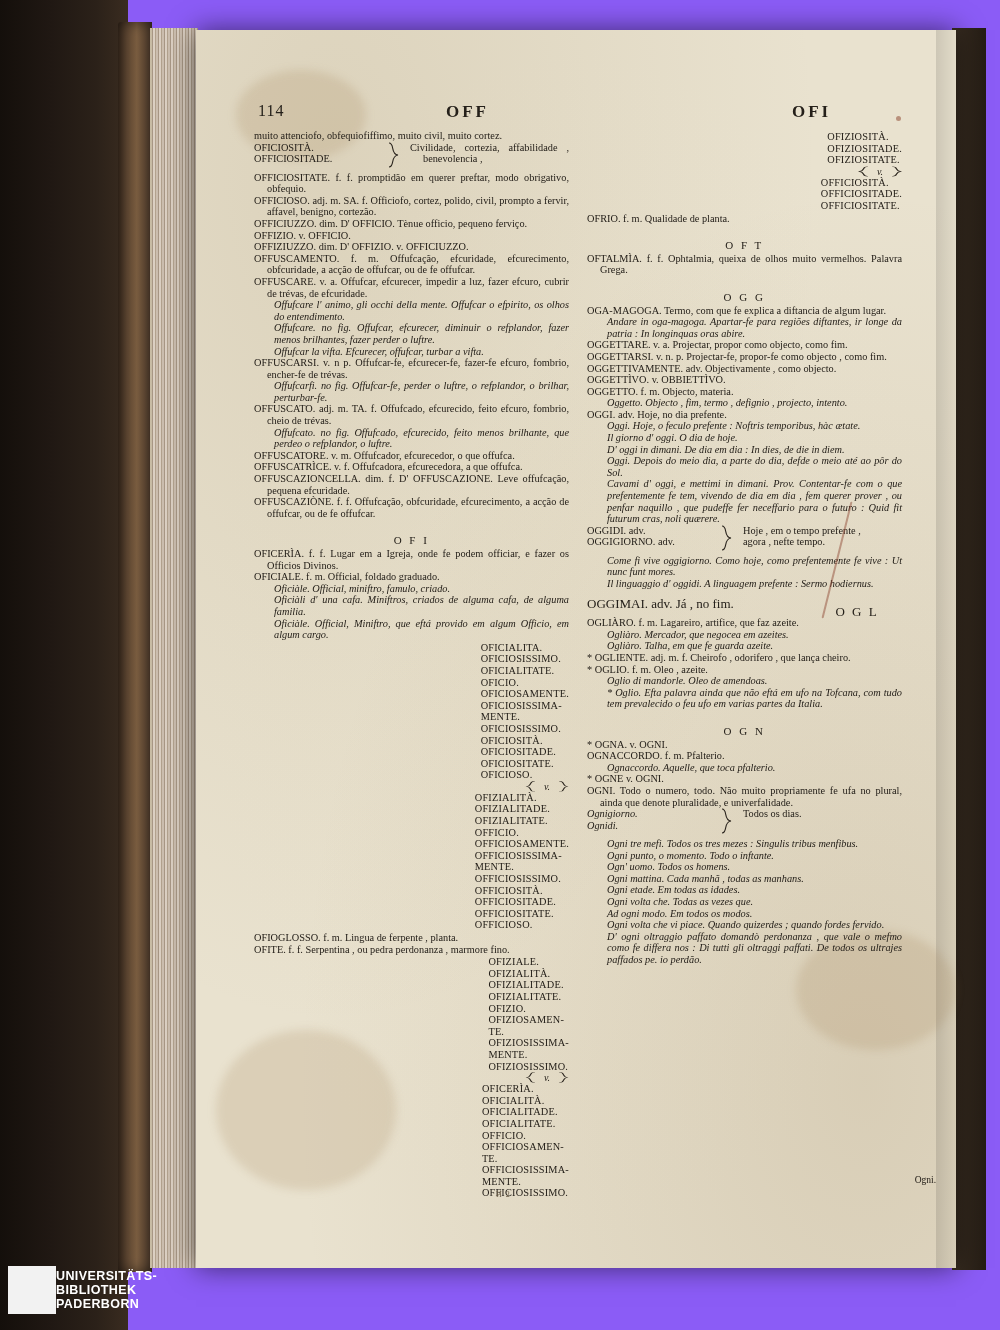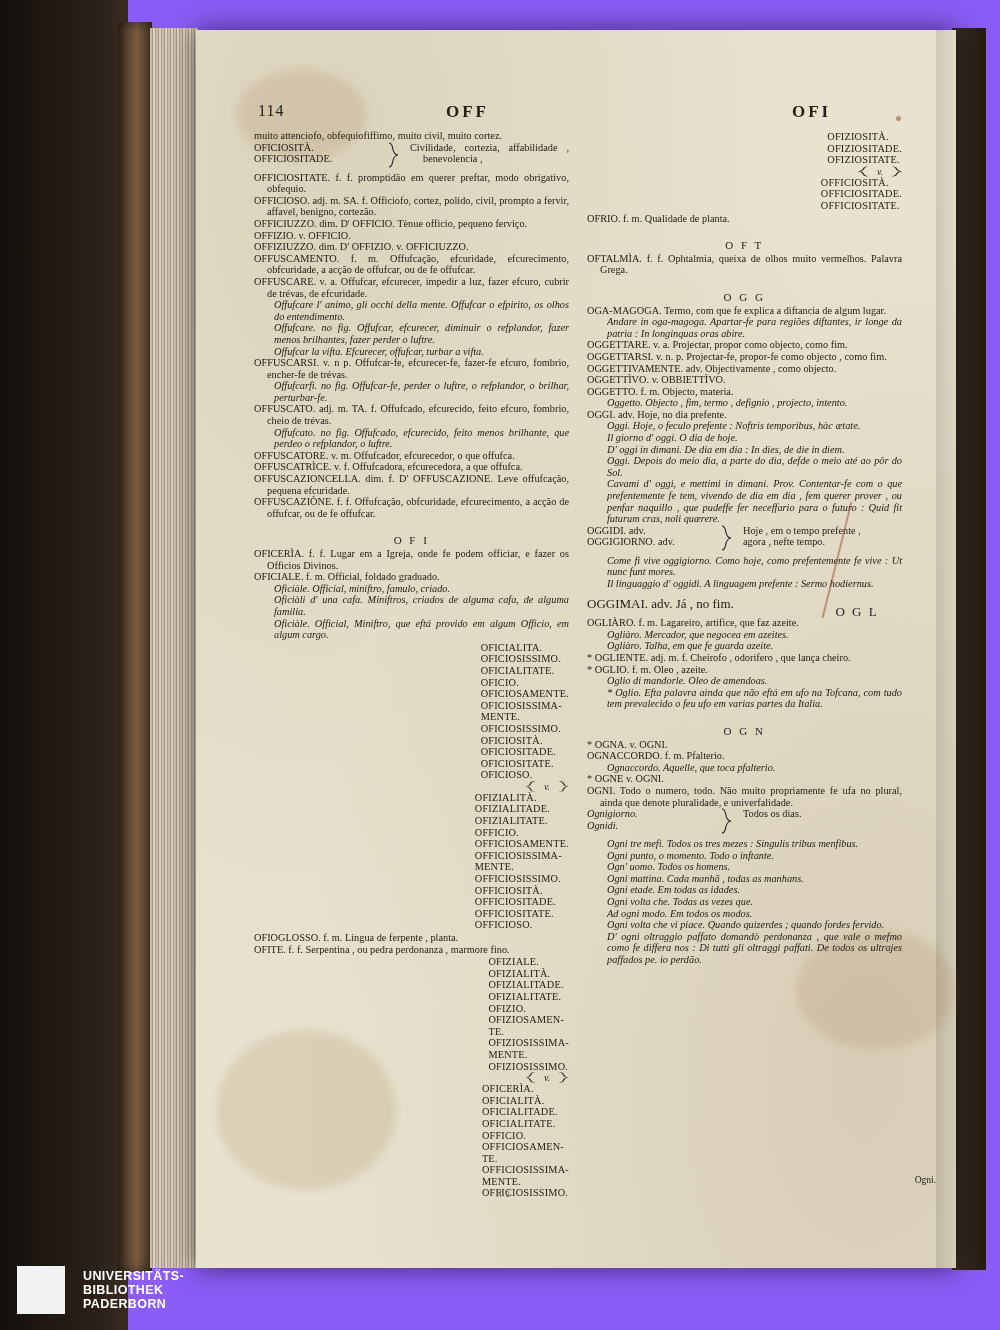--- a/index.html
+++ b/index.html
@@ -105,21 +105,21 @@
   .sig{position:absolute;left:300px;top:1160px;font-size:8px;color:#6a5c46;letter-spacing:1px;}
   .catch{position:absolute;right:20px;top:1145px;font-size:9.5px;}
   .pen-line{
     position:absolute;width:2px;height:120px;background:#8a3f2a;opacity:.45;
     transform:rotate(14deg);border-radius:2px;
   }
   .pen-dot{position:absolute;width:5px;height:5px;border-radius:50%;background:#8a3f2a;opacity:.5;}
 
   
   .stamp{
-    position:absolute;left:17px;bottom:16px;display:flex;align-items:center;gap:18px;
+    position:absolute;left:8px;bottom:16px;display:flex;align-items:center;gap:0;
   }
   .stamp-mark{
     width:48px;height:48px;background:#f2f2f2;position:relative;
   }
   .stamp-mark i{position:absolute;background:#f2f2f2;}
   .stamp-txt{
     color:#ffffff;font-family:"Liberation Sans", sans-serif;font-size:12.5px;
     line-height:14px;letter-spacing:.4px;font-weight:bold;
   }
 </style>

